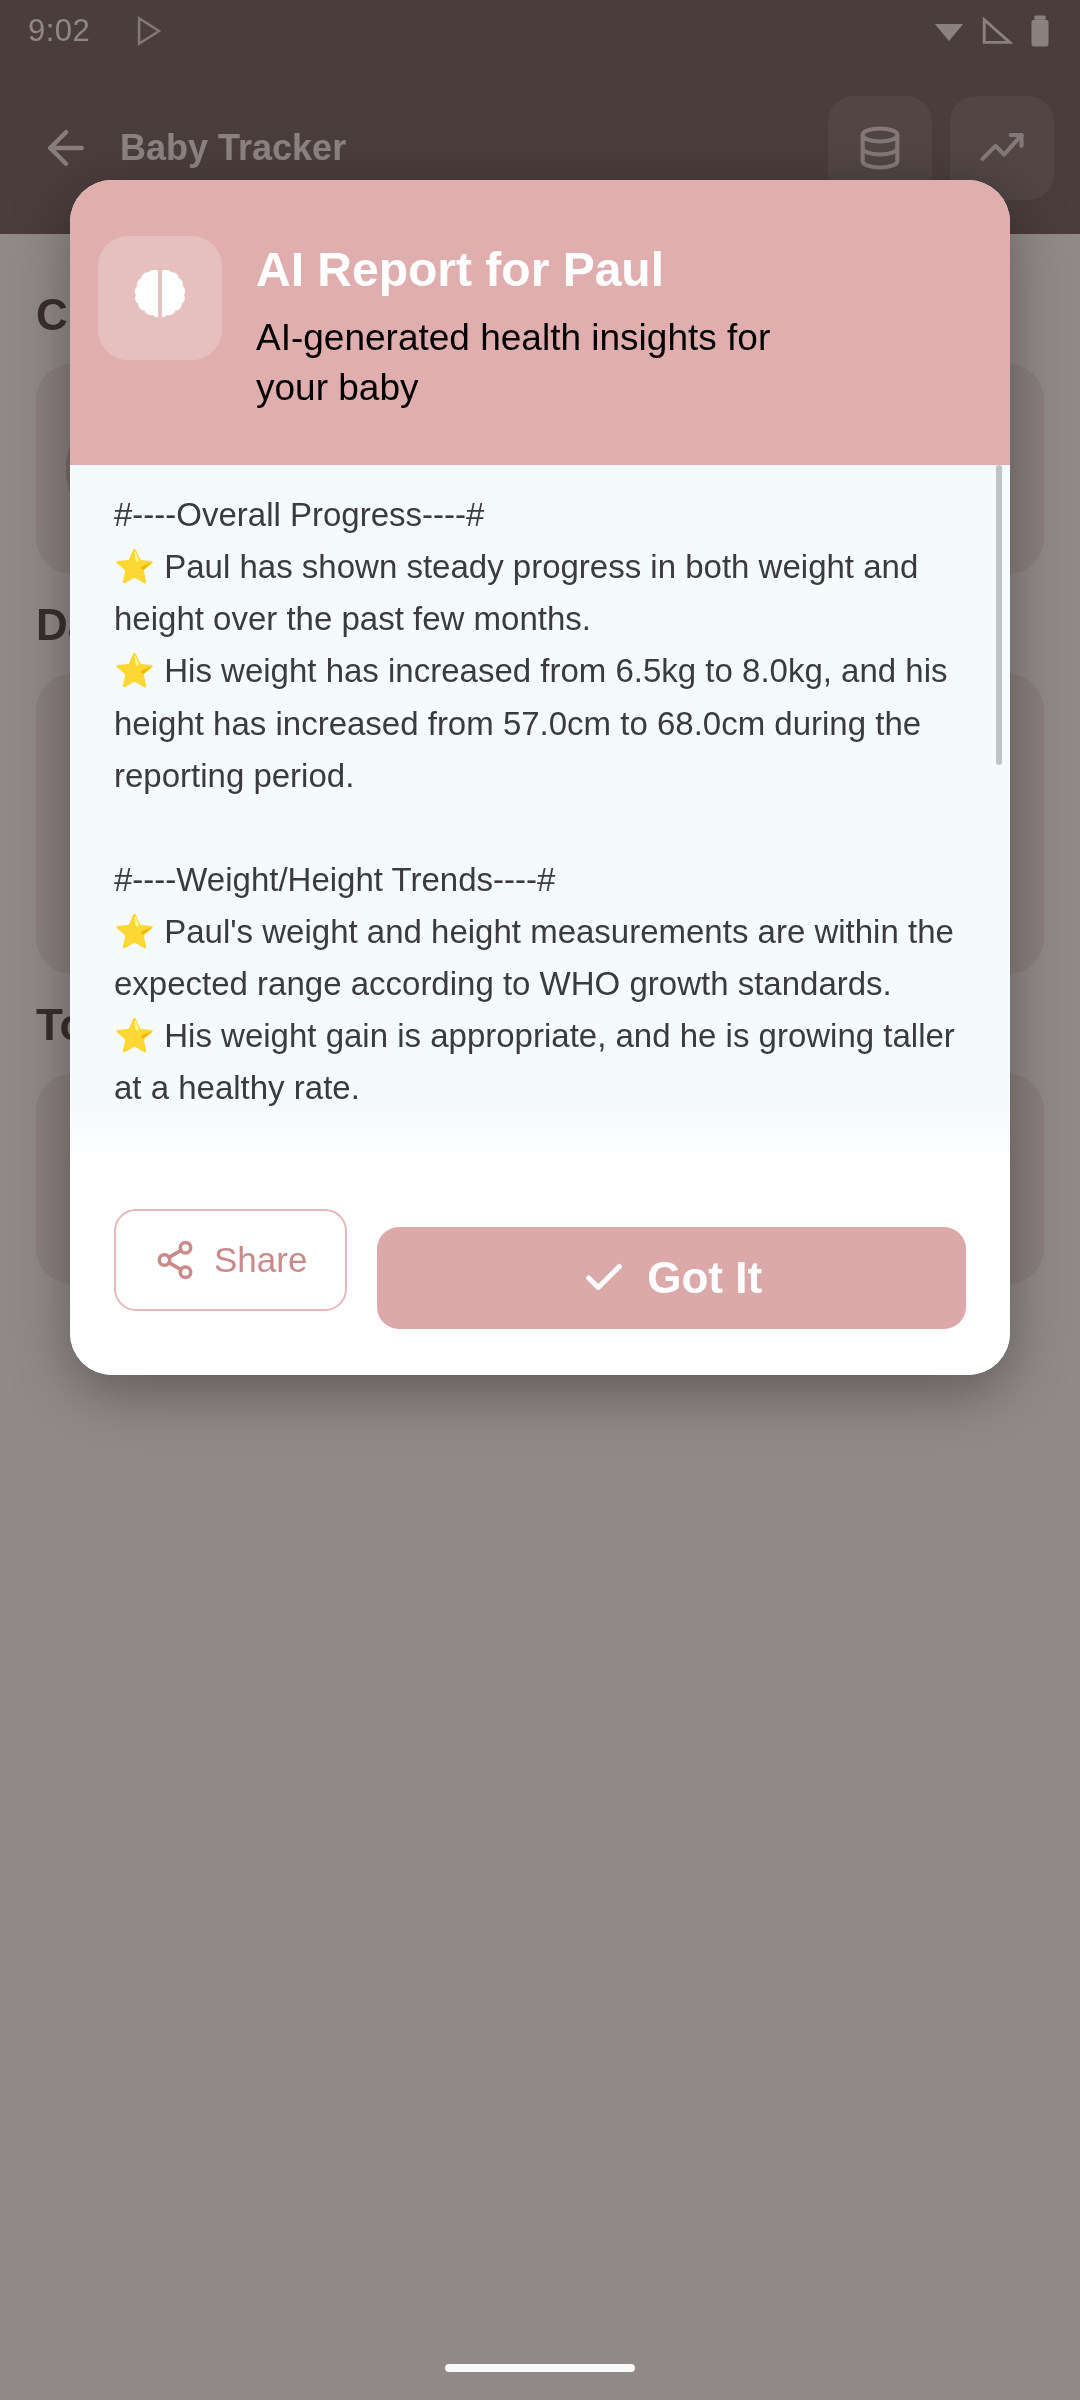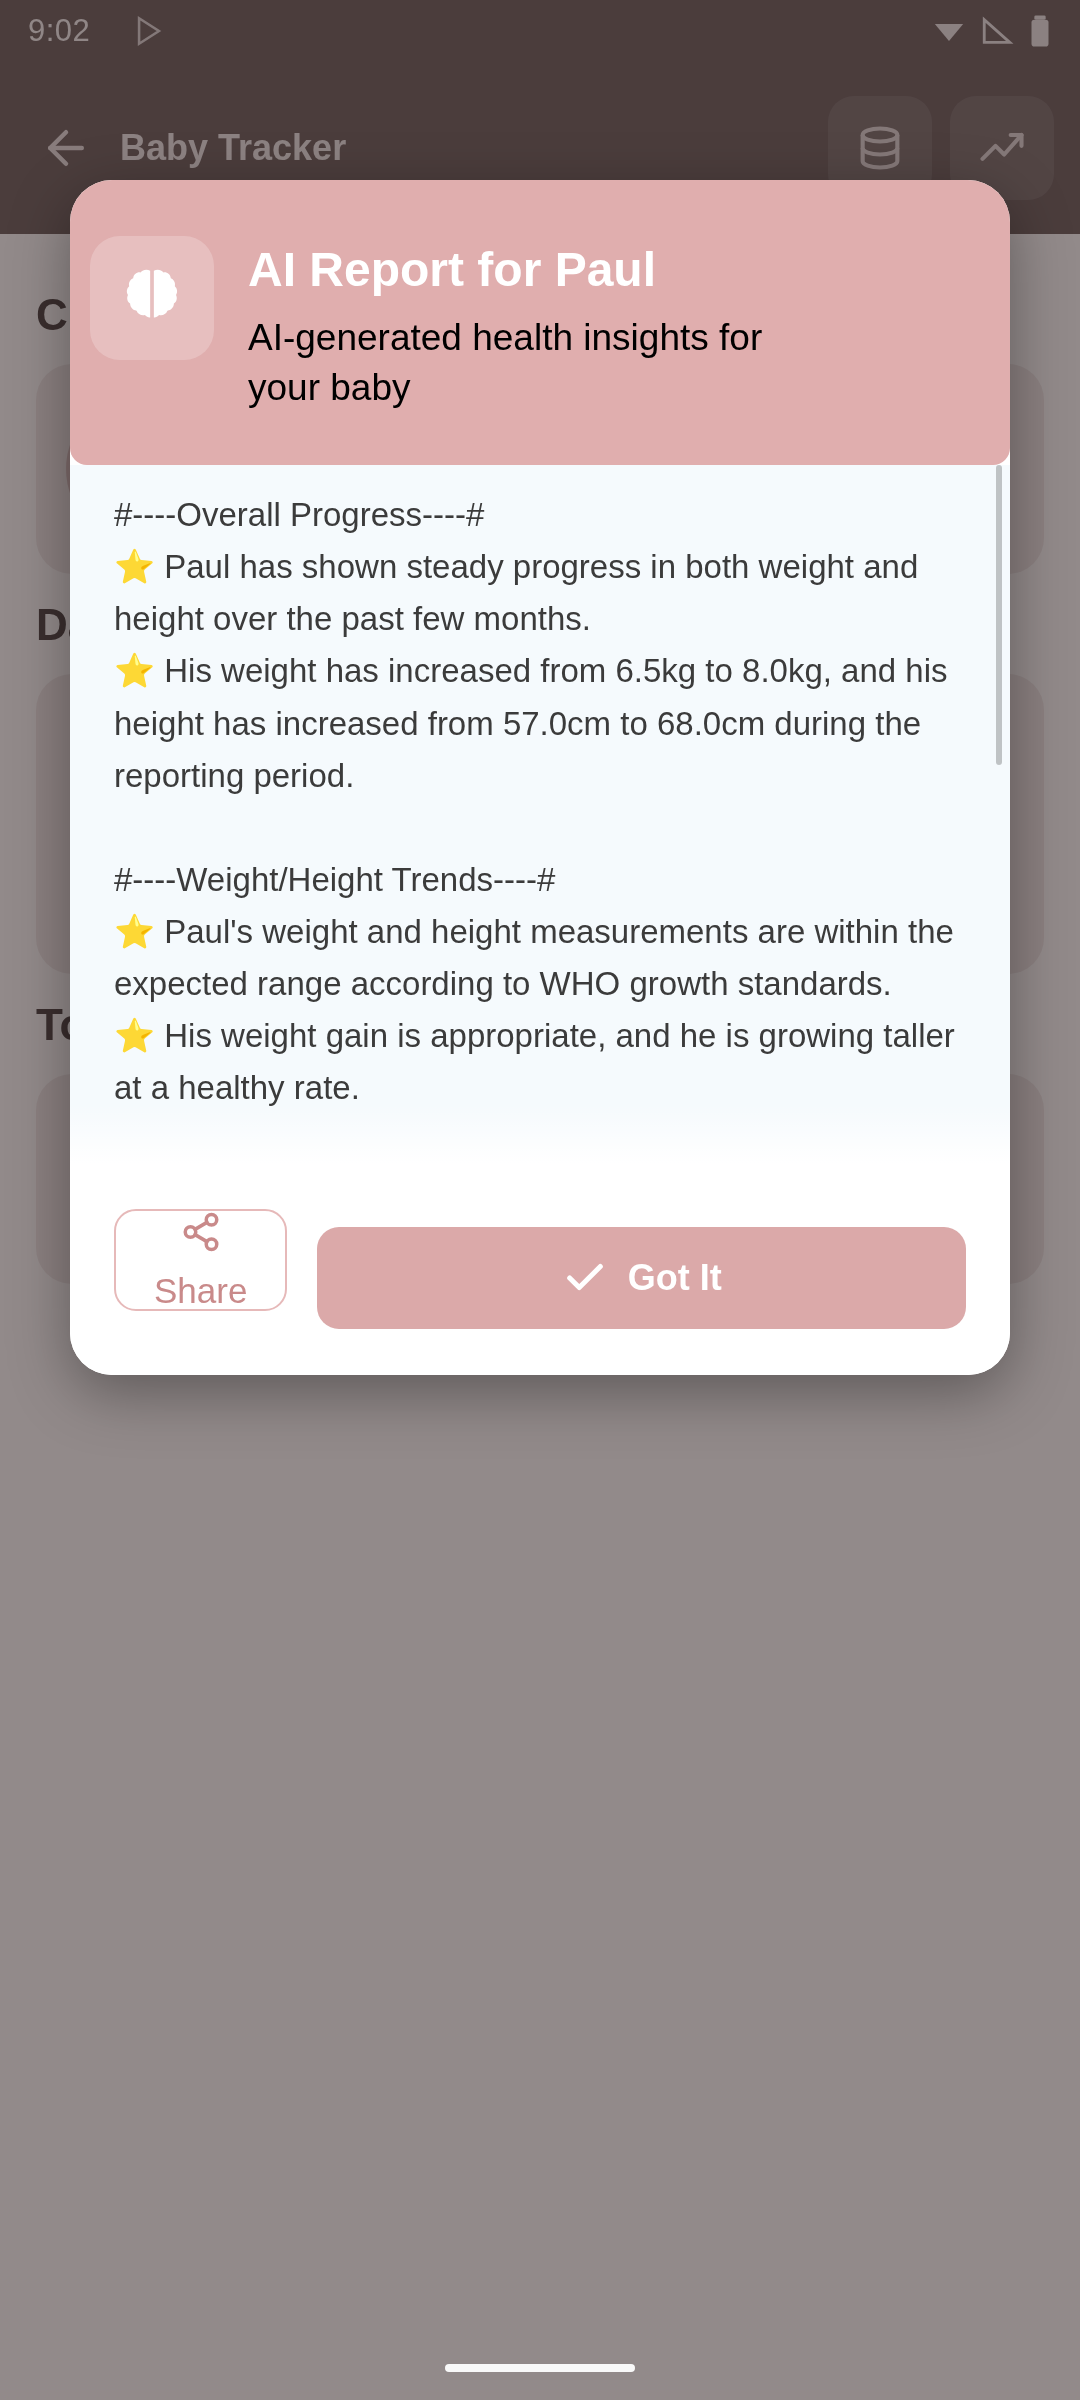--- a/index.html
+++ b/index.html
@@ -83,25 +83,24 @@
     width: 940px; height: 1195px;
     background: #ffffff;
     border-radius: 42px;
     overflow: hidden;
     box-shadow: 0 18px 60px rgba(0,0,0,0.35);
     display: flex; flex-direction: column;
   }
 
   .dlg-header {
     background: #e0aeae;
-    padding: 56px 20px 52px;
+    padding: 56px 28px 52px;
     display: flex; align-items: flex-start; gap: 34px;
     flex: 0 0 auto;
     min-height: 215px;
-    border-radius: 17px;
   }
   .dlg-icon {
     width: 124px; height: 124px; border-radius: 30px;
     background: rgba(255,255,255,0.22);
     display: flex; align-items: center; justify-content: center;
     flex: 0 0 auto;
   }
   .dlg-head-text { padding-top: 6px; }
   .dlg-title {
     font-size: 48px; font-weight: bold; color: #ffffff;
@@ -151,30 +150,30 @@
     display: flex; align-items: center; gap: 30px;
   }
   .btn-share {
     height: 102px;
     padding: 0 38px;
     border: 2px solid #e6b9b9;
     border-radius: 22px;
     background: #ffffff;
     color: #c98a8a;
     font-size: 35px;
-    display: flex; align-items: center; gap: 18px; flex-direction: column;
+    display: flex; align-items: center; gap: 18px;
   }
   .btn-got {
     flex: 1 1 auto;
     height: 102px;
     border: none;
     border-radius: 22px;
     background: #dba9a9;
     color: #ffffff;
-    font-size: 36px; font-weight: bold;
+    font-size: 44px; font-weight: bold;
     display: flex; align-items: center; justify-content: center; gap: 20px; margin-top: 37px;
   }
 
   .navbar-hint {
     position: absolute; bottom: 28px; left: 50%; transform: translateX(-50%);
     width: 190px; height: 8px; border-radius: 4px; background: #ffffff;
     opacity: .95;
   }
   .svg-ic { display: block; }
 </style>

